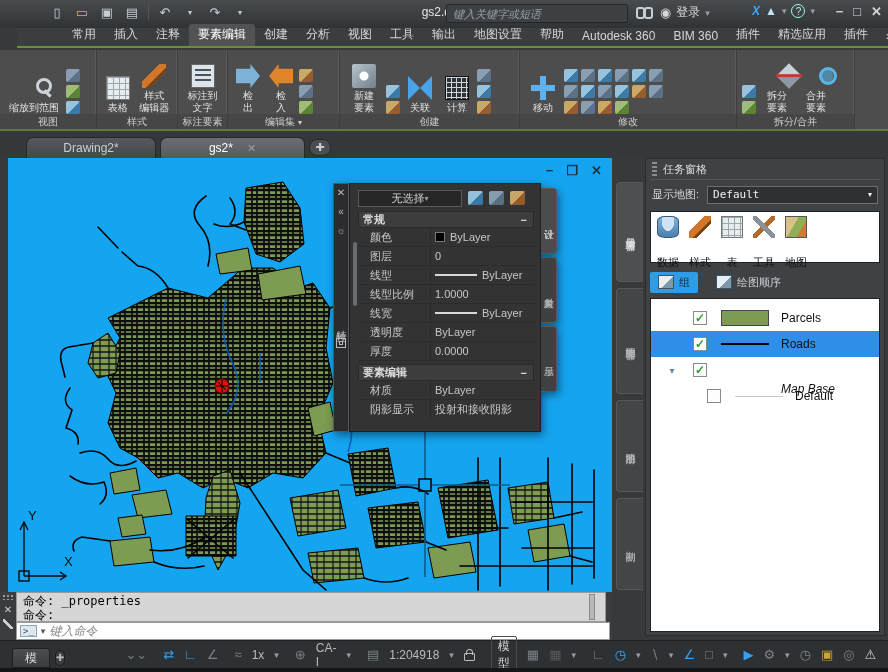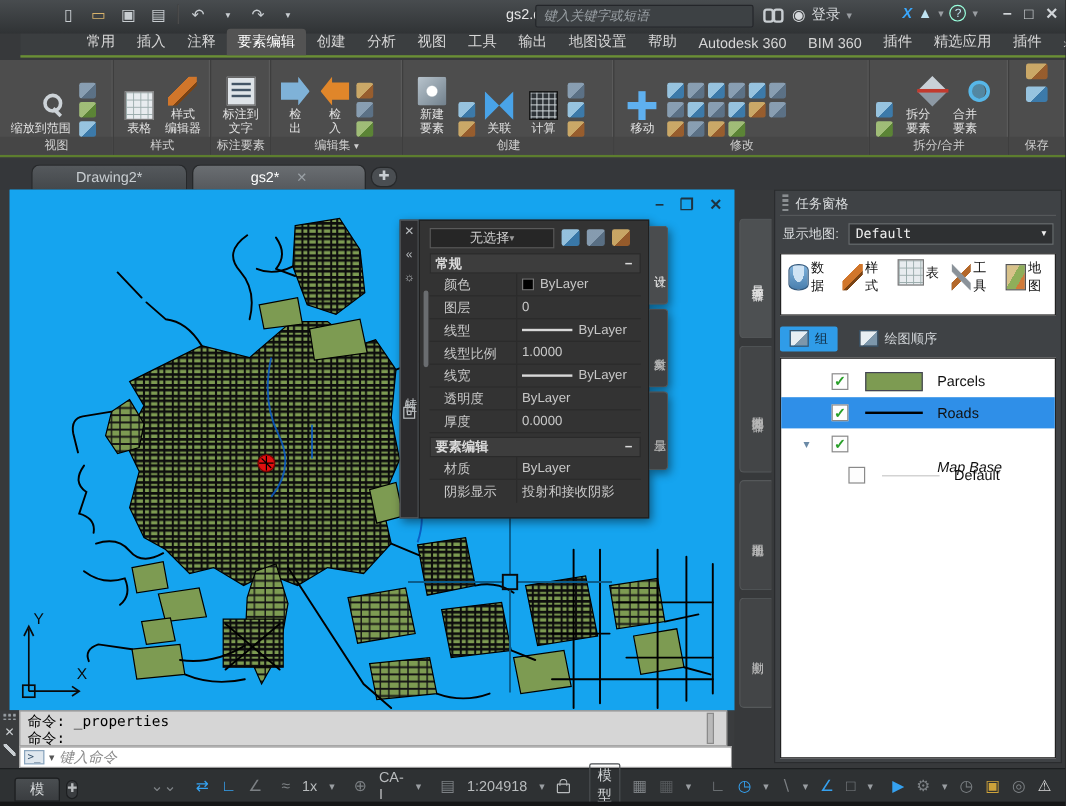--- a/index.html
+++ b/index.html
@@ -142,21 +142,21 @@
   .tp-title { height:21px; color:#dcdfe1; font-size:11px; display:flex; align-items:center; gap:6px;
     border-bottom:1px solid #55585a; padding-left:2px; }
   .tp-grip { width:5px; height:14px; background:repeating-linear-gradient(#8a8e91 0 2px,transparent 2px 4px); }
   .tp-maprow { height:25px; display:flex; align-items:center; gap:8px; color:#d6d9db; font-size:11px;
     padding-left:2px; margin-top:2px; }
   .tp-select { flex:1; height:18px; background:#2e3032; border:1px solid #6a6e71; color:#f0f0f0;
     font-size:11px; font-family:"DejaVu Sans Mono",monospace; display:flex; align-items:center;
     justify-content:space-between; padding:0 5px; margin-right:2px; }
   .tp-toolbar { background:#fff; border:1px solid #222; margin-top:4px; height:52px;
     display:flex; align-items:flex-start; gap:10px; padding:4px 6px 0; }
-  .tpt { display:flex; flex-direction:row; align-items:center; font-size:11px; color:#111; gap:2px; }
+  .tpt { display:flex; flex-direction:column; align-items:center; font-size:11px; color:#111; gap:17px; }
   .ic22 { width:22px; height:22px; position:relative; }
   .i-db { background:radial-gradient(ellipse at 50% 18%, #cfe3f4 0 45%, transparent 46%),
     linear-gradient(#7fb3dd,#4a7fae); border-radius:8px/5px; border:1px solid #35597c; }
   .i-tools { background:linear-gradient(45deg,transparent 42%,#8a9299 42% 58%,transparent 58%),
     linear-gradient(135deg,transparent 42%,#b4682a 42% 58%,transparent 58%); }
   .i-map { background:linear-gradient(120deg,#d8c28a 0 40%,#8fae5a 40% 70%,#d07a3a 70%); border:1px solid #555; }
   .tp-tabs { display:flex; align-items:center; gap:10px; margin-top:6px; height:26px; }
   .tp-tab { display:flex; align-items:center; gap:5px; font-size:11px; color:#cfd3d6; padding:3px 8px; }
   .tp-tab.active { background:#2f9ce8; color:#10283c; border-radius:2px; }
   .tp-tab .tico { width:16px; height:14px; background:linear-gradient(135deg,#e8eef2 0 55%,#7d97ab 55%);
@@ -425,27 +425,20 @@
           <span class="ic24">
               <span class="i-merge" style="position:absolute"></span>
             </span>
           <span>合并</span>
           <span>要素</span>
         </div>
       </div>
       <div class="plabel">拆分/合并</div>
     </div>
 
-    <div class="rpanel" style="width:48px">
-      <div class="pbody" style="flex-direction:column; gap:6px; align-items:center">
-        <span class="mini warm" style="width:18px"></span>
-        <span class="mini cool" style="width:18px"></span>
-      </div>
-      <div class="plabel">保存</div>
-    </div>
   </div>
 
   <div class="filetabs">
     <div class="ftab">
         <span>Drawing2*</span>
       </div>
     <div class="ftab active">
       <span>gs2*</span>
       <span class="fclose">✕</span>
     </div>

